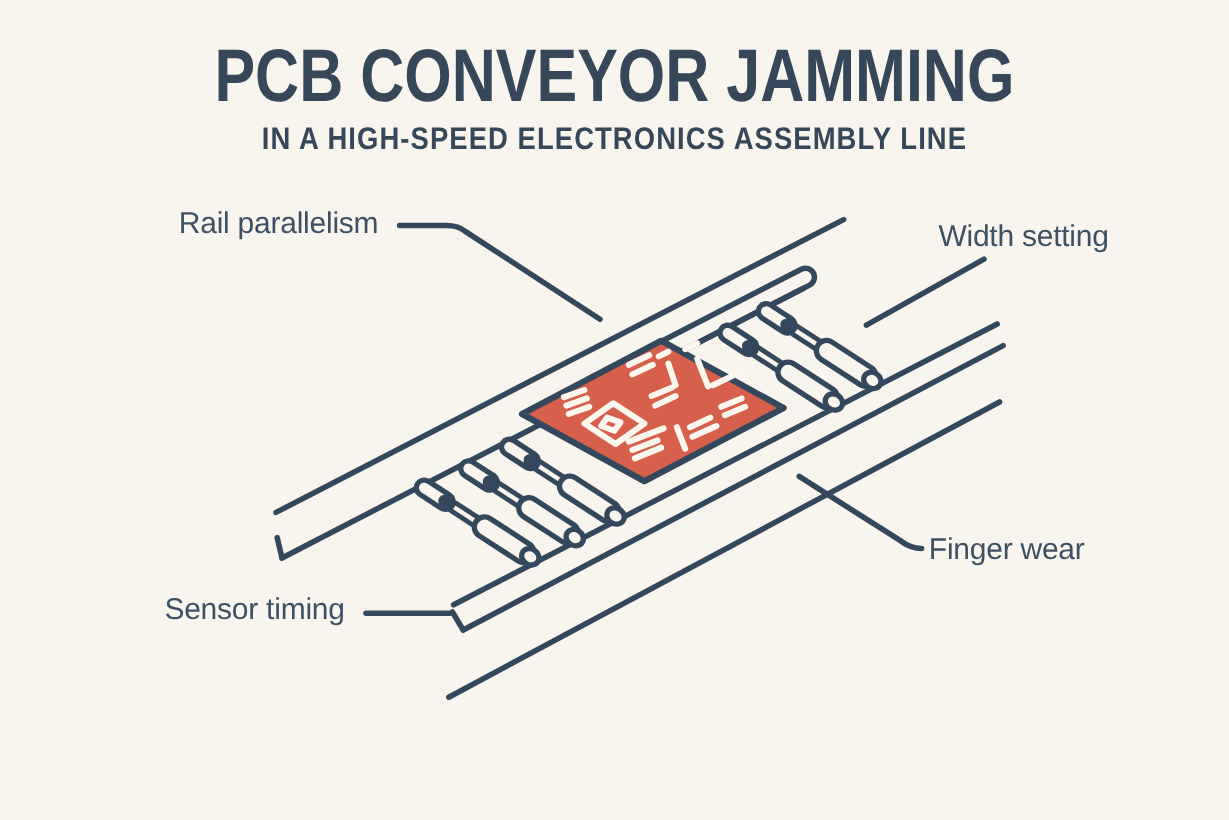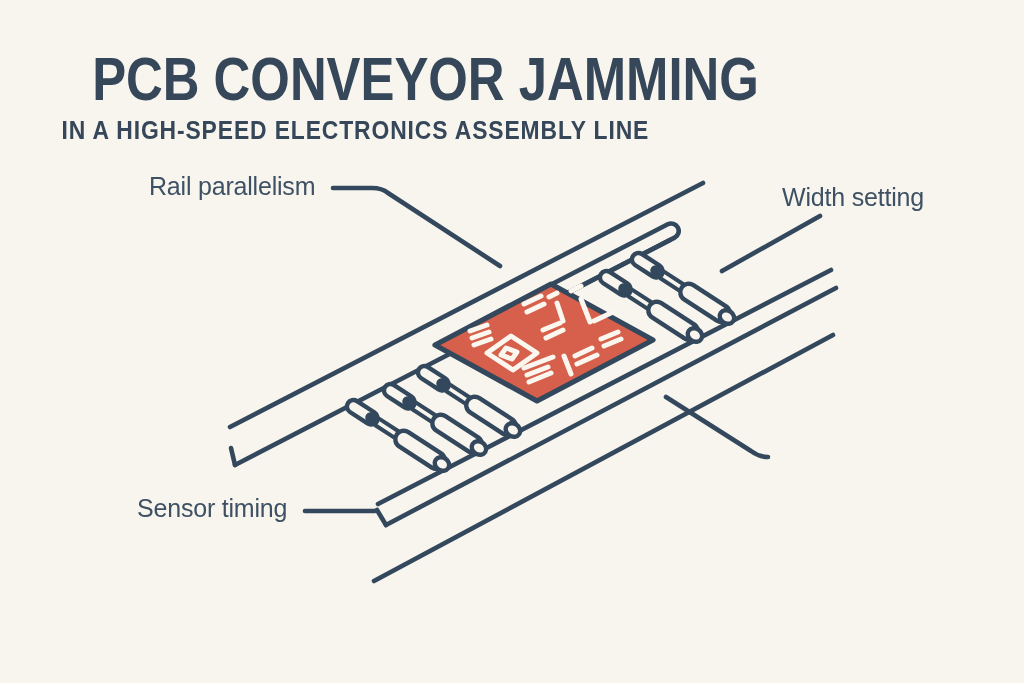--- a/index.html
+++ b/index.html
@@ -4,21 +4,21 @@
 <style>
   :root{
     --background:#f8f5ee; --ink:#33485c; --title_ink:#36475a;
     --label_ink:#3e5164; --pcb_red:#d6604b; --trace_white:#fbf7ef;
   }
   *{margin:0;padding:0;box-sizing:border-box;}
   html,body{width:1024px;height:683px;overflow:hidden;}
   body{background:var(--background);font-family:"Liberation Sans","DejaVu Sans",sans-serif;position:relative;}
   .stage{position:absolute;inset:0;}
   svg.diagram{position:absolute;inset:0;}
-  .titlewrap{position:absolute;top:48px;left:0;width:100%;text-align:left;color:var(--title_ink);}
+  .titlewrap{position:absolute;top:33px;left:0;width:100%;text-align:center;color:var(--title_ink);}
   .title{font-size:62px;font-weight:700;letter-spacing:0px;transform:scaleX(.82);transform-origin:50% 50%;white-space:nowrap;line-height:1.0;}
   .subtitle{margin-top:5px;font-size:26px;font-weight:700;letter-spacing:1px;transform:scaleX(.88);transform-origin:50% 50%;white-space:nowrap;color:var(--title_ink);}
   .calloutlabel{position:absolute;font-size:25px;font-weight:400;letter-spacing:-.2px;color:var(--label_ink);white-space:nowrap;text-align:center;}
   .lbl-rail{left:149px;top:172px;}
   .lbl-width{left:782px;top:183px;}
   .lbl-sensor{left:137px;top:494px;}
   .lbl-finger{left:774px;top:444px;}
   .rail{stroke:var(--ink);stroke-width:4.6;fill:none;stroke-linecap:round;stroke-linejoin:round;}
   .leader{stroke:var(--ink);stroke-width:4.6;fill:none;stroke-linecap:round;stroke-linejoin:round;}
   .part{fill:var(--background);stroke:var(--ink);stroke-width:4.4;}
@@ -104,13 +104,14 @@
       <use href="#finger" transform="translate(385,387) rotate(33)"></use>
       <use href="#finger" transform="translate(419,369) rotate(33)"></use>
       <use href="#finger" transform="translate(601,274) rotate(33)"></use>
       <use href="#finger" transform="translate(633,256) rotate(33)"></use>
     </g>
   </svg>
 
   <div class="calloutlabel lbl-rail">Rail parallelism</div>
   <div class="calloutlabel lbl-width">Width setting</div>
   <div class="calloutlabel lbl-sensor">Sensor timing</div>
+  <div class="calloutlabel lbl-finger">Finger wear</div>
 </div>
 
 </body></html>

